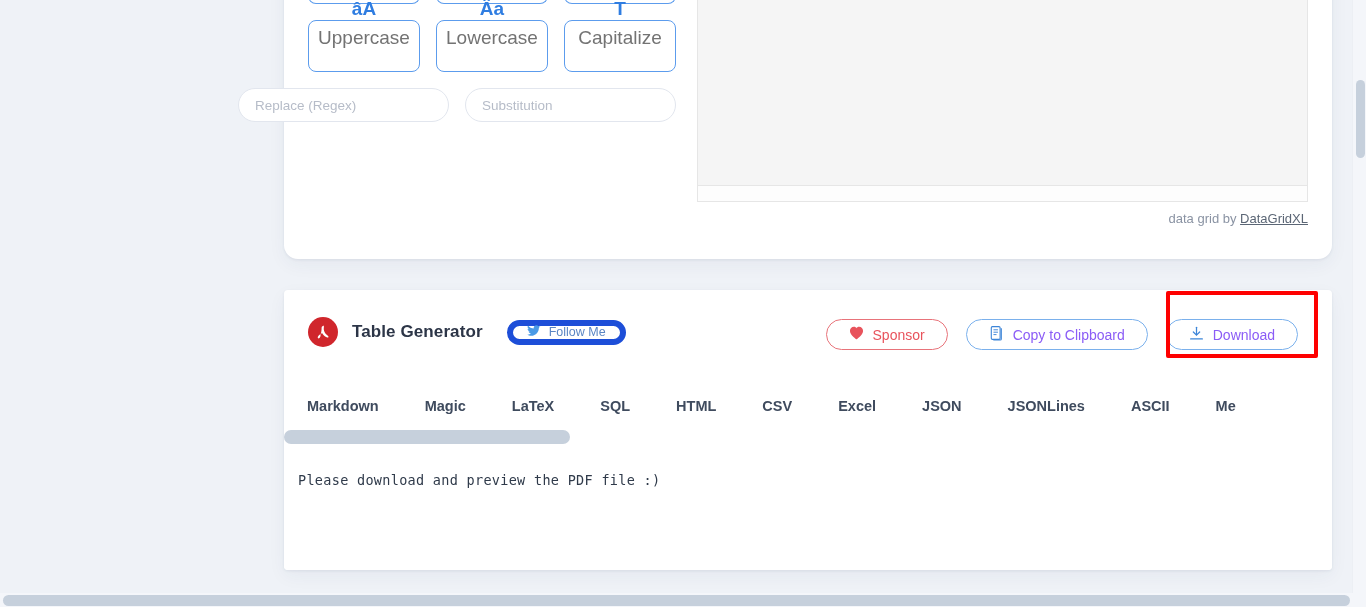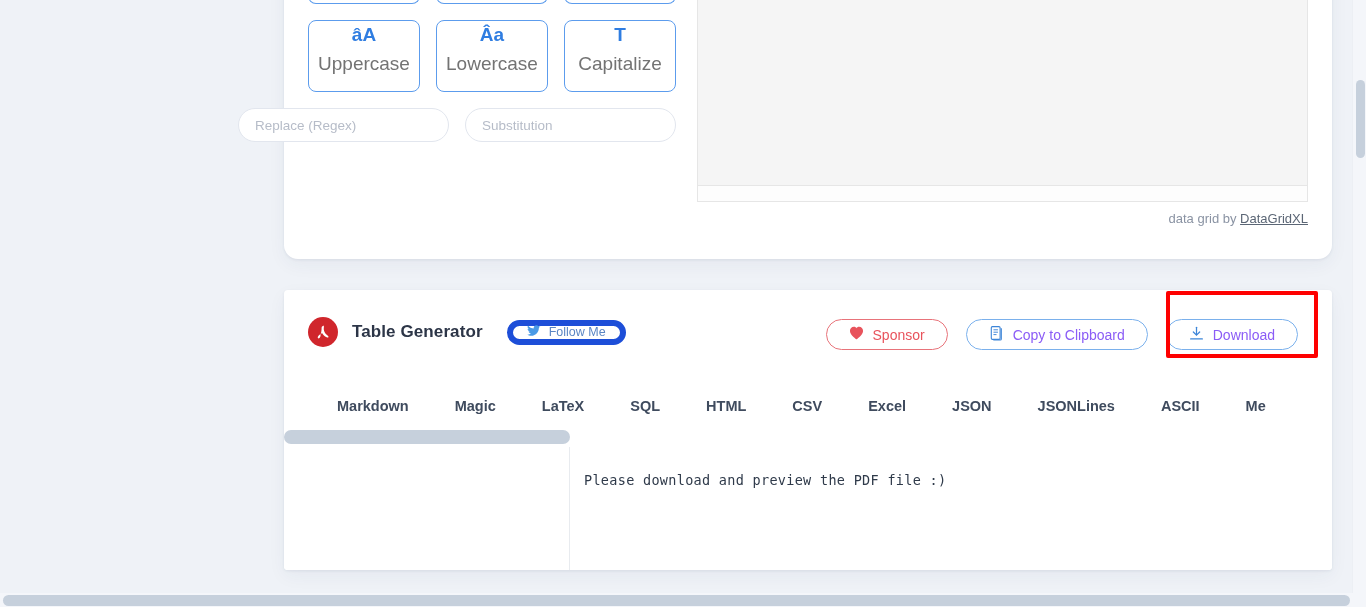--- a/index.html
+++ b/index.html
@@ -40,31 +40,31 @@
     top: 274px;
     width: 368px;
   }
   .tool-row {
     display: flex;
     gap: 16px;
     margin-bottom: 16px;
   }
   .tool-btn {
     flex: 1 1 0;
-    height: 72px;
+    height: 52px;
     border: 1px solid #5c9ced;
     border-radius: 8px;
     background: #fff;
     color: #4a90e2;
     font-size: 13.5px;
     display: flex;
     flex-direction: column;
     align-items: center;
     justify-content: flex-end;
-    padding-bottom: 18px;
+    padding-bottom: 24px;
     box-sizing: border-box;
     cursor: pointer;
     line-height: 1;
   }
   .tool-btn .ticon {
     font-size: 19px;
     font-weight: bold;
     margin-bottom: 8px;
     color: #2f7de1;
     display: block;
@@ -262,21 +262,20 @@
 
   
   .tg-tabs {
     position: absolute;
     left: 0;
     top: 94px;
     width: 100%;
     height: 44px;
     display: flex;
     align-items: center;
-    padding-left: 30px;
     box-sizing: border-box;
     gap: 0;
   }
   .tab {
     font-size: 14.5px;
     color: #3f4b5e;
     font-weight: bold;
     padding: 0 23px;
     white-space: nowrap;
     cursor: pointer;
@@ -302,20 +301,21 @@
 
   
   .tg-content {
     position: absolute;
     left: 0;
     top: 157px;
     width: 100%;
     bottom: 0;
     display: flex;
     background: #fff;
+    flex-direction: column;
   }
   .tg-left-pane {
     width: 286px;
     border-right: 1px solid #e8ebef;
     box-sizing: border-box;
     background: #fff;
   }
   .tg-right-pane {
     flex: 1;
     background: #fff;

